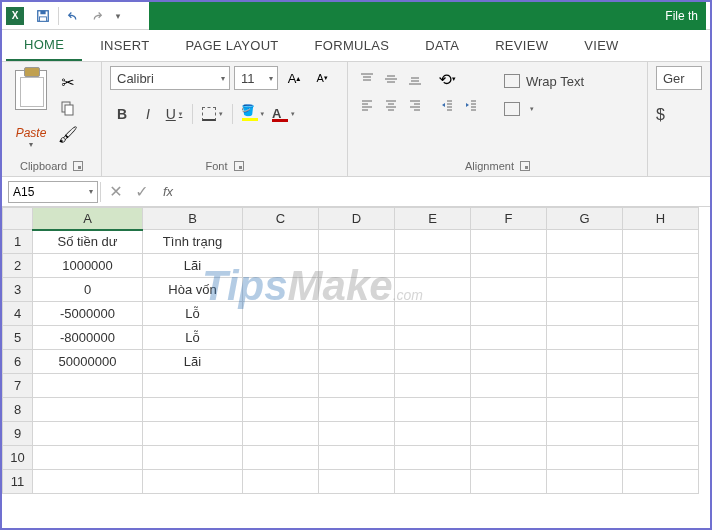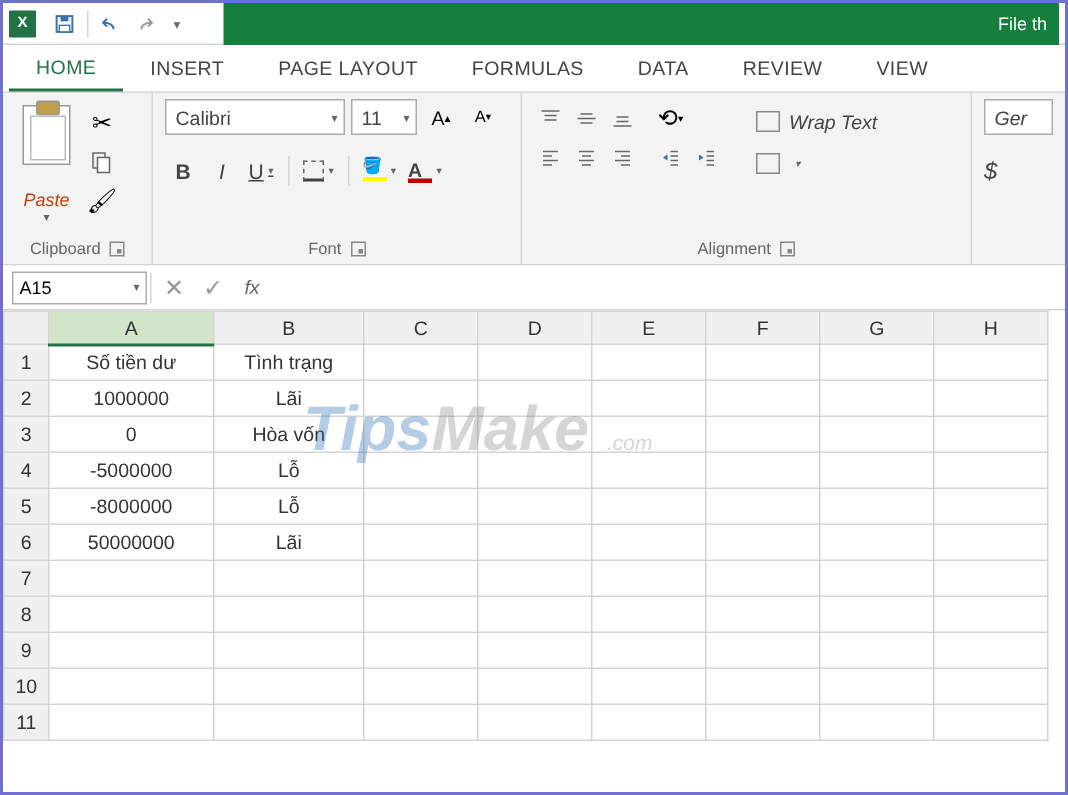--- a/index.html
+++ b/index.html
@@ -54,21 +54,21 @@
 .fill-icon::after { content: ""; position: absolute; bottom: 0; left: 0; width: 16px; height: 3px; background: #ffff00; }
 .font-color-icon { position: relative; width: 16px; height: 16px; font-weight: bold; font-size: 13px; }
 .font-color-icon::after { content: ""; position: absolute; bottom: 0; left: 0; width: 16px; height: 3px; background: #c00000; }
 
 
 .align-rows { display: flex; flex-direction: column; gap: 4px; margin-top: 2px; }
 .align-row { display: flex; gap: 2px; }
 .align-btn { width: 22px; height: 22px; display: flex; align-items: center; justify-content: center; cursor: pointer; }
 .align-btn svg { width: 14px; height: 14px; }
 .wrap-merge { display: flex; flex-direction: column; gap: 2px; margin-left: 8px; margin-top: 2px; }
-.wmbtn { height: 26px; display: flex; align-items: center; gap: 6px; padding: 0 8px; cursor: pointer; font-size: 13px; color: #444; font-style: italic; }
+.wmbtn { height: 26px; display: flex; align-items: center; gap: 6px; padding: 0 8px; cursor: pointer; font-size: 13px; color: #444; }
 .wmbtn.split::after { content: "▾"; font-size: 7px; margin-left: 4px; color: #666; }
 .wrap-icon { width: 16px; height: 14px; border: 1px solid #888; position: relative; }
 .merge-icon { width: 16px; height: 14px; border: 1px solid #888; }
 
 
 .num-group { padding-left: 8px; }
 .num-combo { width: 46px; }
 .dollar { font-size: 16px; color: #444; margin-top: 10px; }
 
 
@@ -90,21 +90,21 @@
 .grid .colh.colB { width: 100px; }
 .grid .colh.selected { background: #d3e5c8; border-bottom: 2px solid #217346; }
 .grid .rowh { width: 30px; background: #f0f0f0; text-align: center; height: 24px; }
 .grid td.cell { height: 24px; padding: 0 4px; text-align: center; }
 .grid td.colA { text-align: center; }
 
 
 .watermark { position: absolute; top: 260px; left: 200px; font-size: 42px; font-weight: bold; font-style: italic; opacity: 0.35; pointer-events: none; font-family: Arial, sans-serif; }
 .watermark .t1 { color: #2a6fb5; }
 .watermark .t2 { color: #888; }
-.watermark .dc { font-size: 14px; color: #888; font-weight: normal; margin-left: 12px; }
+.watermark .dc { font-size: 14px; color: #888; font-weight: normal; }
 </style>
 </head>
 <body>
 
 <div class="qat">
   <div class="excel-icon">X</div>
   <div class="qat-btn">
     <svg viewBox="0 0 16 16">
         <rect x="2" y="2" width="12" height="12" fill="none" stroke="#3a6fb0" stroke-width="1.5"></rect>
         <rect x="5" y="2" width="6" height="4" fill="#3a6fb0"></rect>
@@ -284,21 +284,21 @@
             <div class="merge-icon"></div>
           </div>
       </div>
     </div>
     <div class="group-label">
         <span>Alignment</span>
         <span class="dlg-launcher"></span>
       </div>
   </div>
 
-  <div class="group num-group" style="border-right:none;font-style:italic;">
+  <div class="group num-group" style="border-right:none;">
     <div class="group-content" style="flex-direction:column;">
       <div class="combo num-combo">
           <span>Ger</span>
         </div>
       <div class="dollar">$</div>
     </div>
     <div class="group-label"></div>
   </div>
 </div>
 

